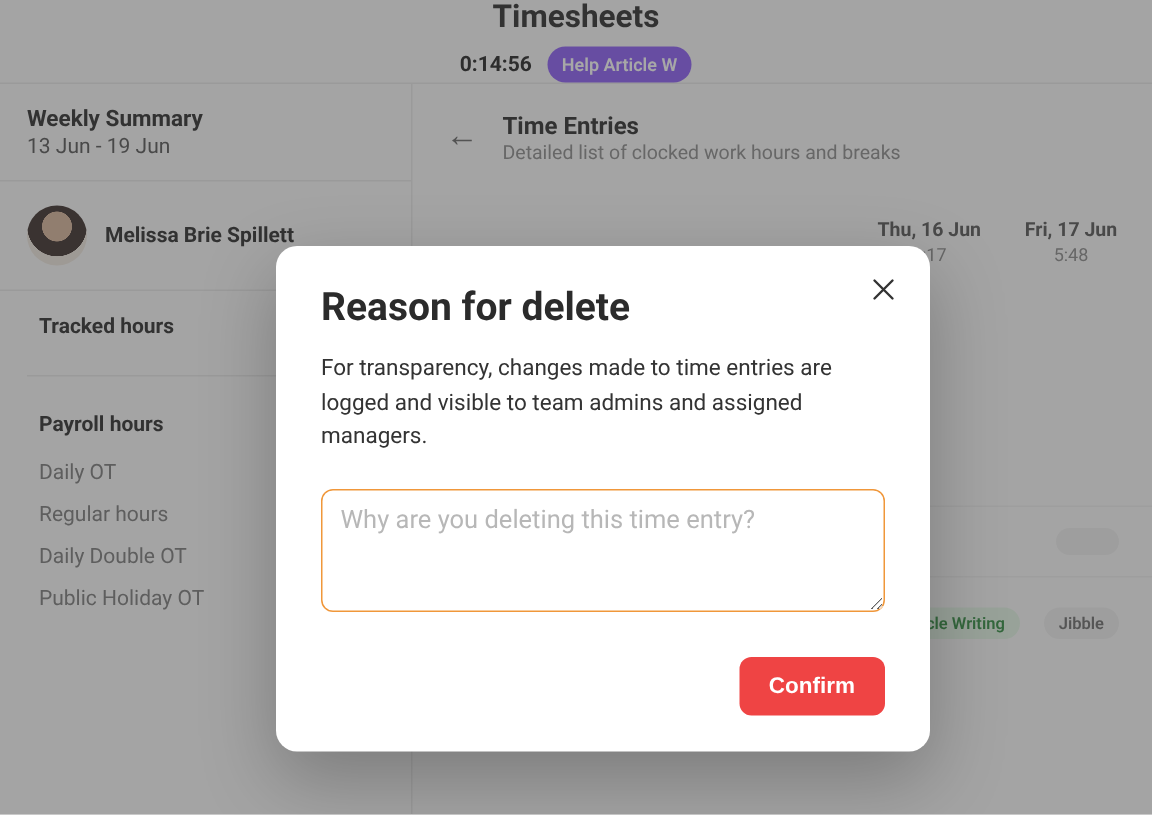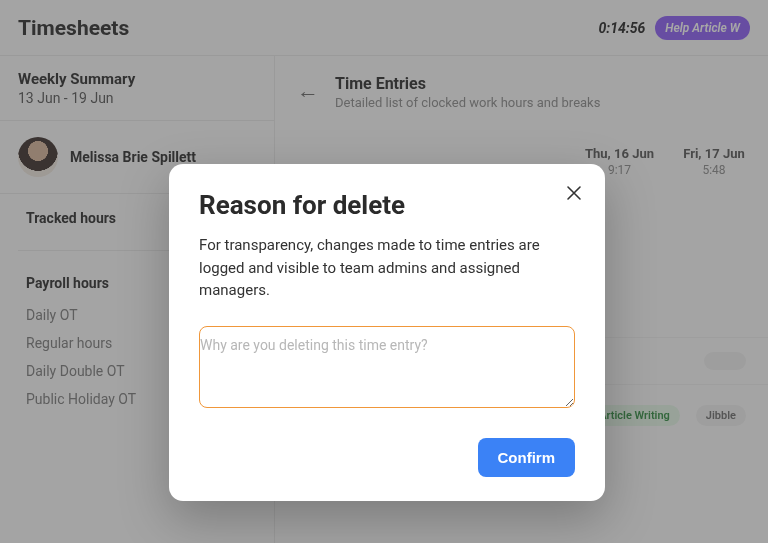--- a/index.html
+++ b/index.html
@@ -1,20 +1,20 @@
 <!DOCTYPE html>
 <html><head>
 <meta charset="utf-8">
 <style>
   * { box-sizing: border-box; margin: 0; padding: 0; }
   html, body { width: 768px; height: 543px; overflow: hidden; font-family: -apple-system, BlinkMacSystemFont, "Segoe UI", Roboto, Arial, sans-serif; color: #222; }
   .app { position: relative; width: 768px; height: 543px; background: #fafafa; }
-  .topbar { display: flex; align-items: center; justify-content: space-between; height: 56px; padding: 0 18px; border-bottom: 1px solid #e8e8e8; }
+  .topbar { display: flex; align-items: center; justify-content: space-between; height: 56px; padding: 0 18px; border-bottom: 1px solid #e8e8e8; flex-direction: column; }
   .topbar h1 { font-size: 21px; font-weight: 700; color: #2a2a2a; }
-  .topbar-right { display: flex; align-items: center; gap: 10px; font-style: italic; }
+  .topbar-right { display: flex; align-items: center; gap: 10px; }
   .timer { font-size: 14px; font-weight: 700; color: #222; }
   .help-pill { background: #8b5cf6; color: #fff; font-size: 12px; font-weight: 600; padding: 5px 10px; border-radius: 999px; white-space: nowrap; }
   .body { display: flex; height: calc(543px - 56px); }
   .sidebar { width: 275px; border-right: 1px solid #e8e8e8; display: flex; flex-direction: column; }
   .summary { padding: 14px 18px; border-bottom: 1px solid #e8e8e8; }
   .summary .ttl { font-size: 15px; font-weight: 700; color: #2a2a2a; }
   .summary .range { font-size: 14px; color: #555; margin-top: 2px; }
   .user-row { display: flex; align-items: center; gap: 12px; padding: 16px 18px; border-bottom: 1px solid #e8e8e8; }
   .avatar { width: 40px; height: 40px; border-radius: 50%; background: radial-gradient(circle at 50% 35%, #d8b49a 0 30%, #3a2c28 31% 60%, #efe7de 61% 100%); flex: 0 0 40px; }
   .username { font-size: 14px; font-weight: 700; color: #2a2a2a; }
@@ -35,28 +35,28 @@
   .entry-row { display: flex; align-items: center; gap: 16px; padding: 14px 22px; border-top: 1px solid #eee; }
   .entry-avatar { width: 32px; height: 32px; border-radius: 50%; background: #e9e9e9; color: #888; font-size: 14px; font-weight: 600; display: flex; align-items: center; justify-content: center; position: relative; }
   .entry-dot { position: absolute; bottom: -2px; left: 20px; width: 7px; height: 7px; border-radius: 50%; background: #4caf50; border: 2px solid #fff; }
   .entry-time { font-size: 15px; font-weight: 700; color: #2a2a2a; min-width: 70px; }
   .tag-green { font-size: 11px; font-weight: 600; color: #2e8b3e; background: #e4f6e6; padding: 4px 10px; border-radius: 999px; }
   .tag-grey { font-size: 11px; font-weight: 600; color: #6a6a6a; background: #efefef; padding: 4px 10px; border-radius: 999px; }
   .ghost-tag { width: 42px; height: 18px; border-radius: 999px; background: #efefef; }
 
   
   .scrim { position: absolute; inset: 0; background: rgba(60,60,60,.45); }
-  .modal { position: absolute; width: 436px; left: 169px; top: 164px; background: #fff; border-radius: 14px; box-shadow: 0 18px 50px rgba(0,0,0,.25); padding: 26px 30px 24px; }
+  .modal { position: absolute; width: 436px; left: 184px; top: 164px; background: #fff; border-radius: 14px; box-shadow: 0 18px 50px rgba(0,0,0,.25); padding: 26px 30px 24px; }
   .modal h2 { font-size: 26px; font-weight: 700; color: #2b2b2b; }
   .modal .close { position: absolute; top: 20px; right: 22px; cursor: pointer; color: #333; }
   .modal p { font-size: 15px; color: #333; margin-top: 14px; line-height: 1.5; }
-  .reason-input { width: 100%; height: 82px; margin-top: 24px; border: 1.5px solid #f0973a; border-radius: 8px; padding: 10px 0; font-size: 14px; font-family: inherit; resize: vertical; outline: none; }
+  .reason-input { width: 100%; height: 82px; margin-top: 24px; border: 1.5px solid #f0973a; border-radius: 8px; padding: 10px 12px; font-size: 17px; font-family: inherit; resize: vertical; outline: none; }
   .reason-input::placeholder { color: #b7b7b7; }
   .modal-actions { display: flex; justify-content: flex-end; margin-top: 26px; }
-  .confirm-btn { background: #3b82f6; color: #fff; border: none; font-size: 15px; font-weight: 600; padding: 11px 20px; border-radius: 8px; cursor: pointer; }
+  .confirm-btn { background: #ef4444; color: #fff; border: none; font-size: 15px; font-weight: 600; padding: 11px 20px; border-radius: 8px; cursor: pointer; }
 </style>
 </head>
 <body>
 
 <div class="app">
 
   <div class="topbar">
     <h1>Timesheets</h1>
     <div class="topbar-right">
       <span class="timer">0:14:56</span>

